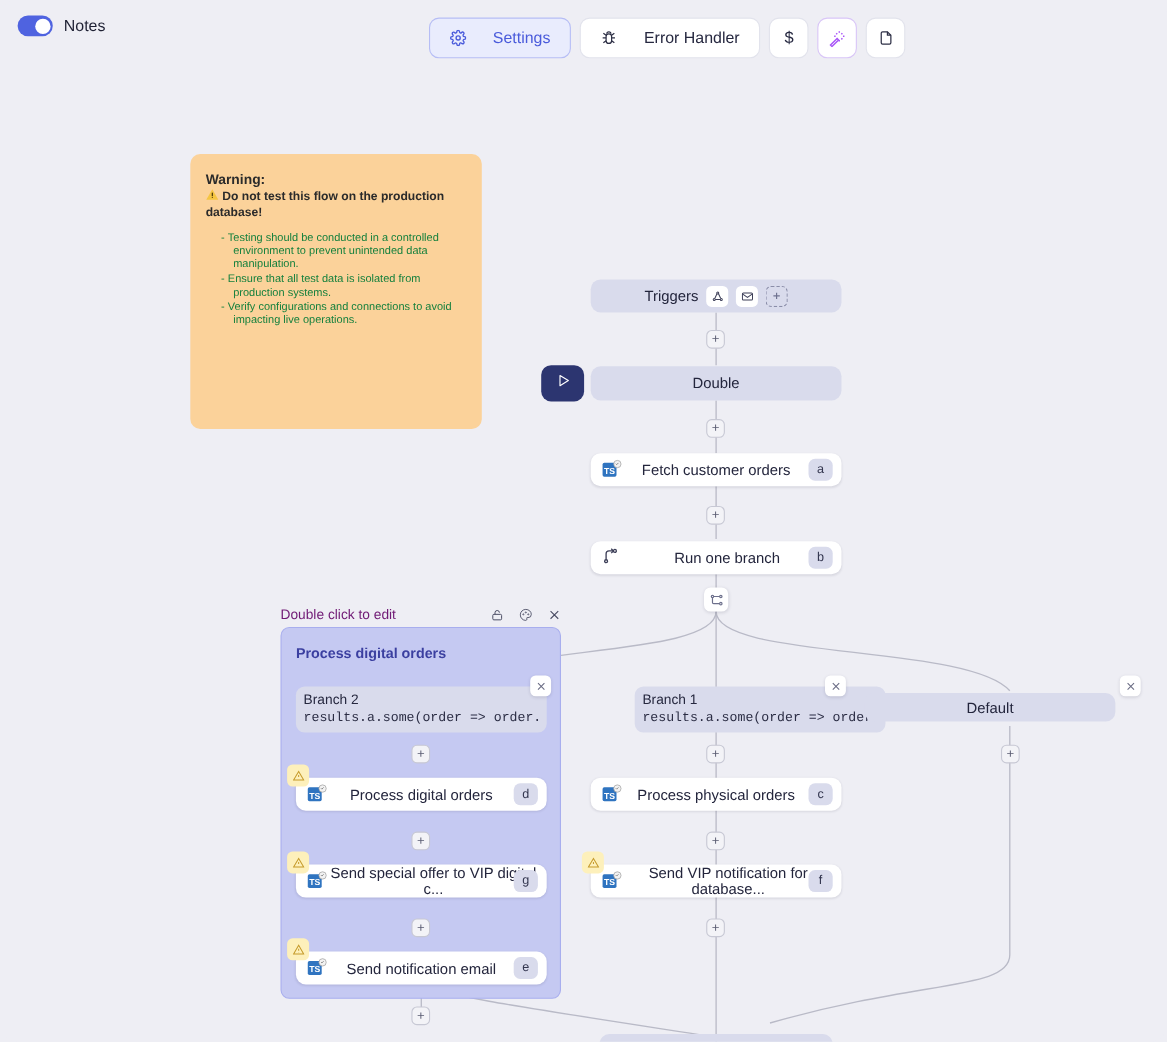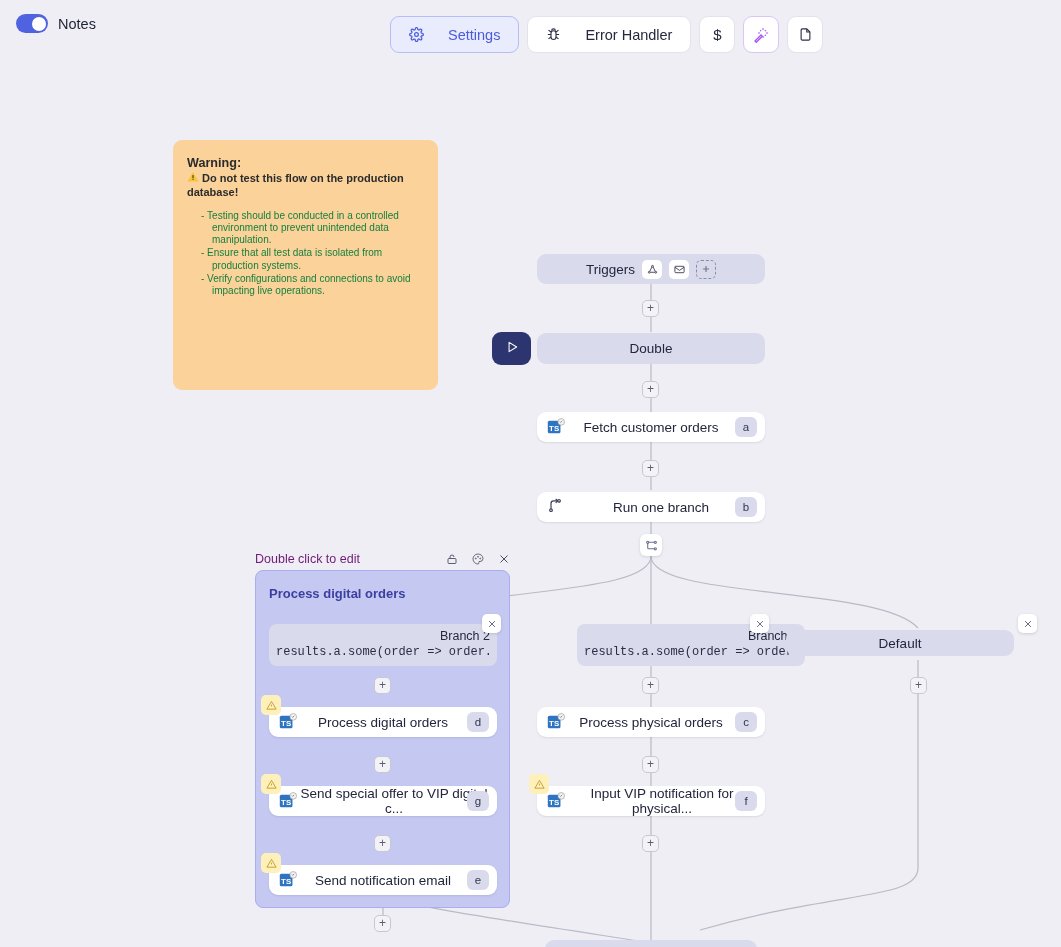--- a/index.html
+++ b/index.html
@@ -90,21 +90,21 @@
   .group-title {
     position: absolute; left: 269px; top: 586px; font-size: 13px;
     font-weight: bold; color: #3b3fa0;
   }
   .group-hdr { position: absolute; left: 255px; top: 552px; width: 255px; height: 16px;
     display: flex; font-size: 12.5px; color: #701a75; }
   .group-hdr .hicons { margin-left: auto; display: flex; gap: 14px; align-items: center; }
 
   .branch-lbl {
     position: absolute; border-radius: 8px; background: #d9dbec;
-    padding: 5px 7px 6px 7px; text-align: right;
+    padding: 5px 7px 6px 7px; text-align: left;
   }
   .branch-lbl .bt { font-size: 12.5px; color: #26283f; line-height: 1.25; }
   .branch-lbl .bc {
     font-size: 12px; color: #2b2d44; line-height: 1.3; white-space: nowrap;
     overflow: hidden; font-family: "Liberation Mono", monospace;
   }
 
   .playbtn {
     position: absolute; left: 492px; top: 332px; width: 39px; height: 33px;
     background: #2c3570; border-radius: 9px; display: flex;
@@ -443,21 +443,21 @@
       </svg>
     </span>
     <span class="ts-icon">
       <svg width="19" height="19" viewBox="0 0 24 24">
         <rect x="1" y="4" width="16" height="16" rx="2" fill="#2f74c0"></rect>
         <text x="9" y="17" font-size="10" font-weight="bold" fill="#fff" text-anchor="middle" font-family="Liberation Sans, sans-serif">TS</text>
         <circle cx="18" cy="5.5" r="4.2" fill="#f2f2f2" stroke="#9b9b9b" stroke-width=".8"></circle>
         <path d="M16.2 5.2l1 1 2-2" stroke="#7a7a7a" stroke-width="1" fill="none"></path>
       </svg>
     </span>
-    <span class="center lbl-left" style="margin-left:22px;">Input VIP notification for physical...</span>
+    <span class="center lbl-left" style="margin-left:22px;">Send VIP notification for database...</span>
     <span class="badge">f</span>
   </div>
 
   <div class="plus" style="left:642px; top:835px;">+</div>
 
   <div class="node lav" style="left:545px; top:940px; width:212px; height:20px;"></div>
 
 </div>
 
 </body></html>

